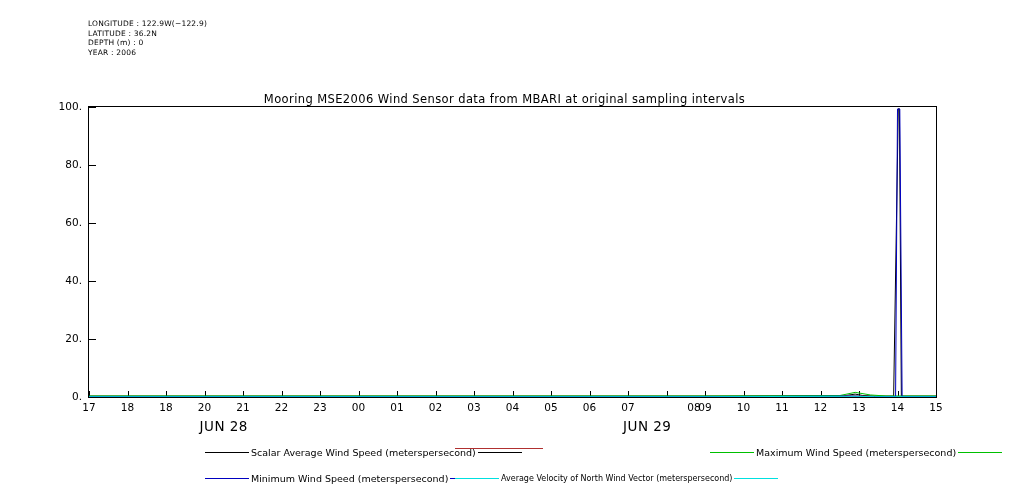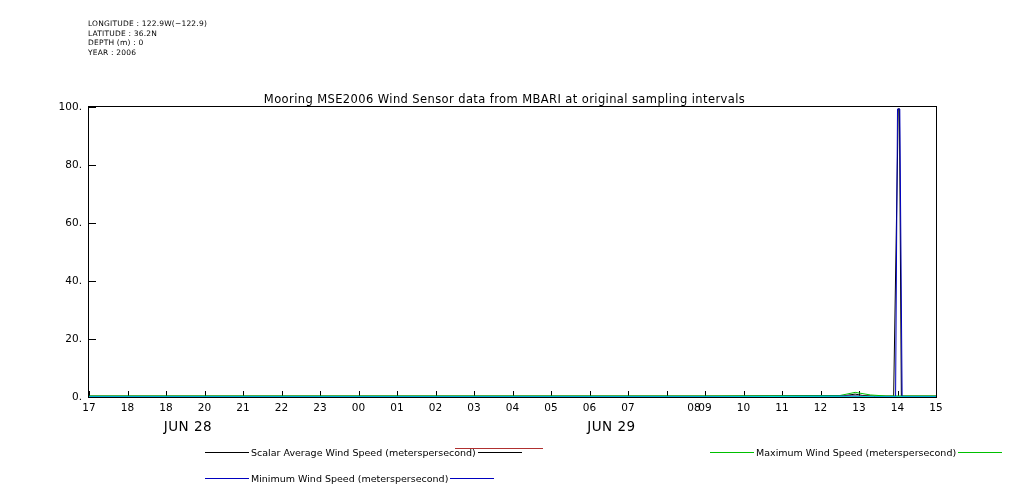--- a/index.html
+++ b/index.html
@@ -75,20 +75,21 @@
     position: absolute;
     width: 30px;
     text-align: center;
     font-size: 10.5px;
     line-height: 12px;
   }
   .xgroup-label {
     position: absolute;
     font-size: 13.5px;
     letter-spacing: 0.5px;
+    text-align: center;
     width: 120px;
   }
   
   #legend {
     position: absolute;
     left: 0;
     top: 448px;
     width: 1009px;
     height: 48px;
   }
@@ -211,15 +212,20 @@
       <div class="legend-item" style="left: 205px; top: 26px;">
         <span class="legend-swatch" style="border-top-color: rgb(0, 0, 192);"></span>
         <span class="legend-text big">Minimum Wind Speed (meterspersecond)</span>
         <span class="legend-swatch" style="border-top-color: rgb(0, 0, 192);"></span>
       </div>
       <div class="legend-item" style="left: 710px; top: 0px;">
         <span class="legend-swatch" style="border-top-color: rgb(0, 192, 0);"></span>
         <span class="legend-text big">Maximum Wind Speed (meterspersecond)</span>
         <span class="legend-swatch" style="border-top-color: rgb(0, 192, 0);"></span>
       </div>
+      <div class="legend-item" style="left: 455px; top: 26px;">
+        <span class="legend-swatch" style="border-top-color: rgb(0, 224, 224);"></span>
+        <span class="legend-text">Average Velocity of North Wind Vector (meterspersecond)</span>
+        <span class="legend-swatch" style="border-top-color: rgb(0, 224, 224);"></span>
+      </div>
     </div>
 
 </div>
 
 </body></html>

